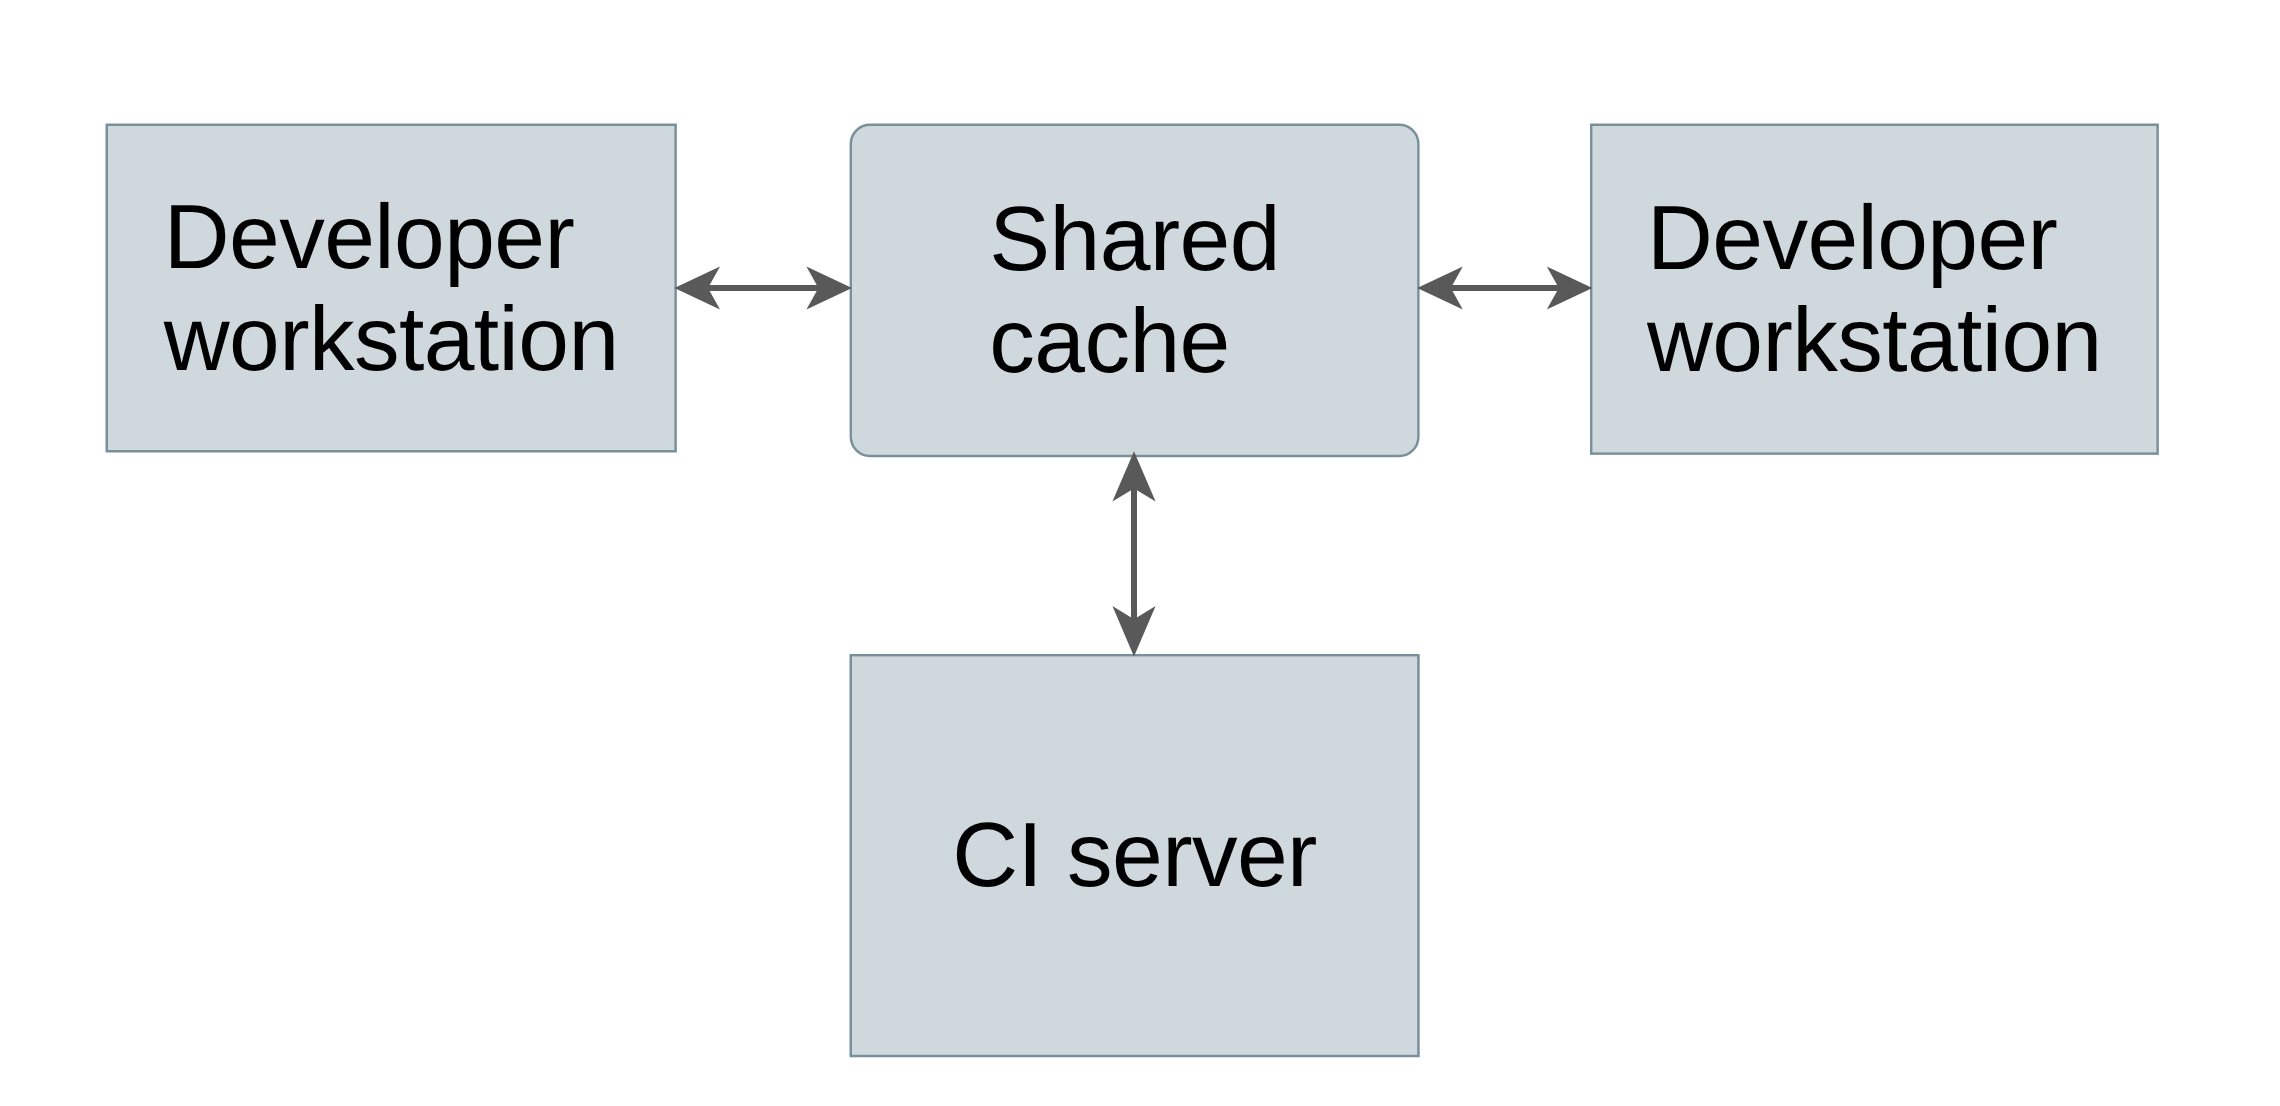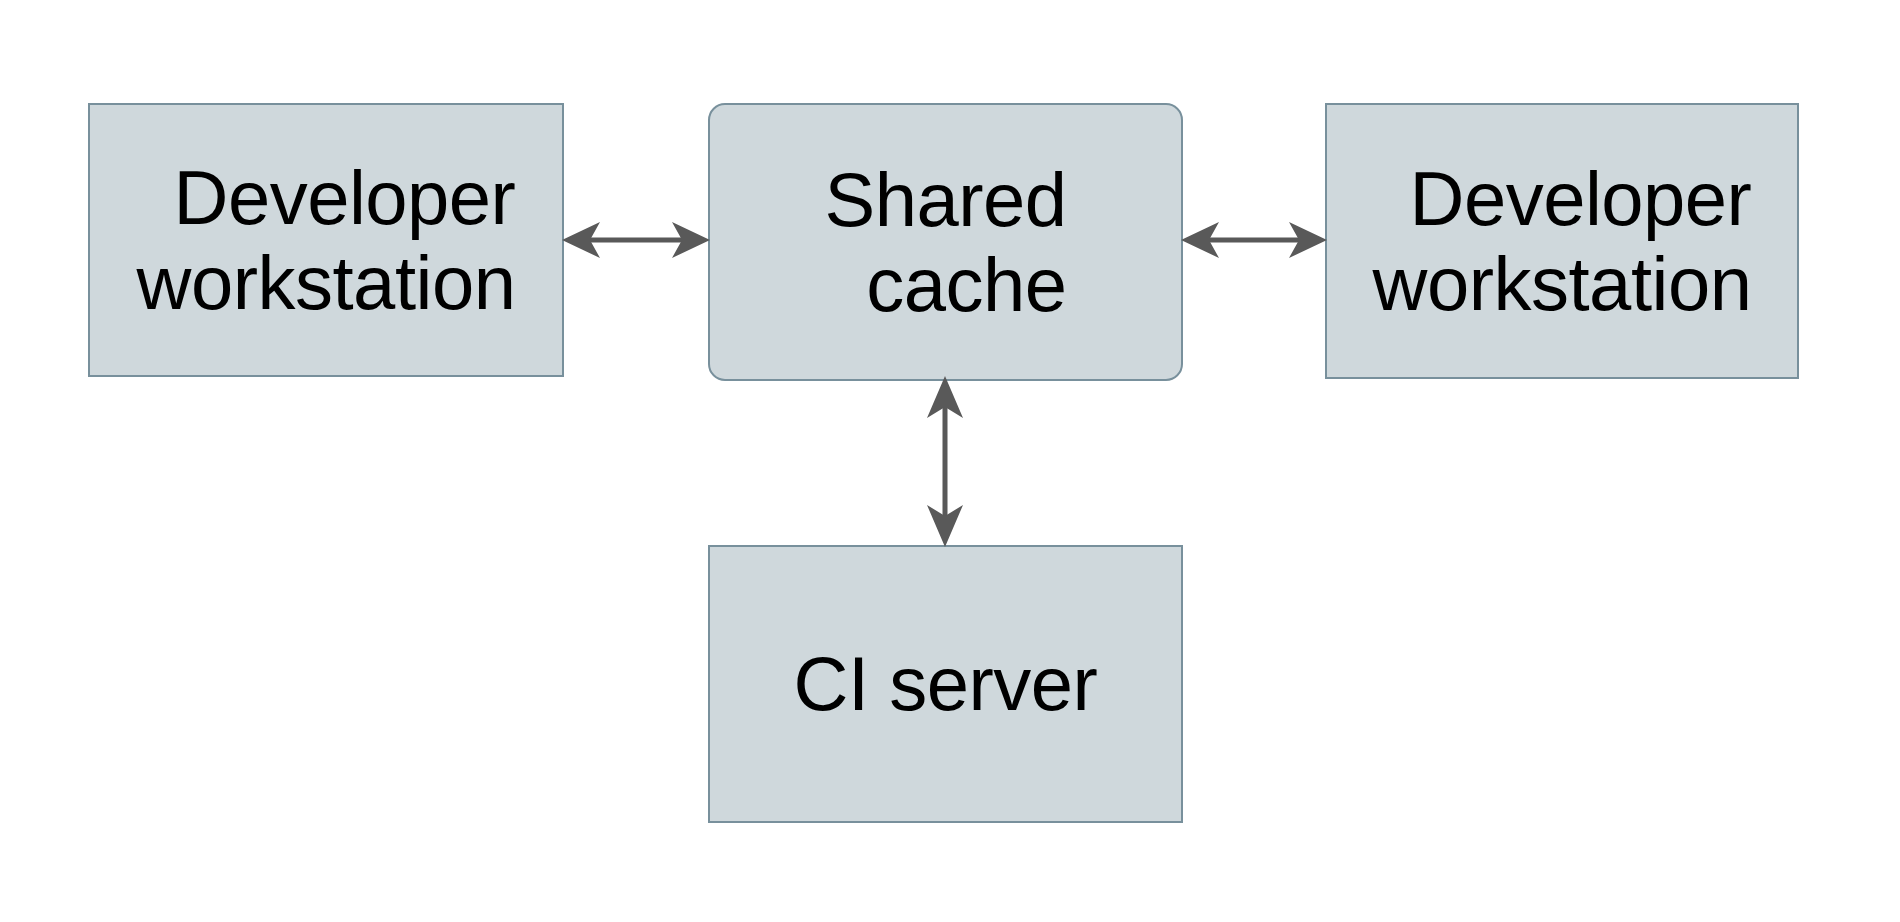--- a/index.html
+++ b/index.html
@@ -19,37 +19,37 @@
     overflow: hidden;
   }
   .node {
     position: absolute;
     box-sizing: border-box;
     background: #cfd8dc;
     border: 2px solid #78909c;
     display: flex;
     align-items: center;
     justify-content: center;
-    text-align: right;
+    text-align: left;
   }
   .node-label {
     font-family: "Liberation Sans", sans-serif;
     font-size: 76px;
     line-height: 1.12;
     font-weight: 400;
     color: #000000;
     letter-spacing: -0.5px;
     white-space: pre-line;
     padding: 0 4px;
   }
   
   #node-dev-left   { left: 88px;   top: 103px; width: 476px; height: 274px; }
   #node-shared     { left: 708px;  top: 103px; width: 475px; height: 278px; border-radius: 17px; }
   #node-dev-right  { left: 1325px; top: 103px; width: 474px; height: 276px; }
-  #node-ci         { left: 708px;  top: 545px; width: 475px; height: 278px; }
+  #node-ci         { left: 708px;  top: 545px; width: 475px; height: 336px; }
 
   .edge {
     position: absolute;
     overflow: visible;
   }
   #edge-left-shared  { left: 560px;  top: 205px; width: 152px; height: 70px; }
   #edge-shared-right { left: 1179px; top: 205px; width: 150px; height: 70px; }
   #edge-shared-ci    { left: 910px;  top: 374px; width: 70px;  height: 175px; }
 
   .edge svg { display: block; }

